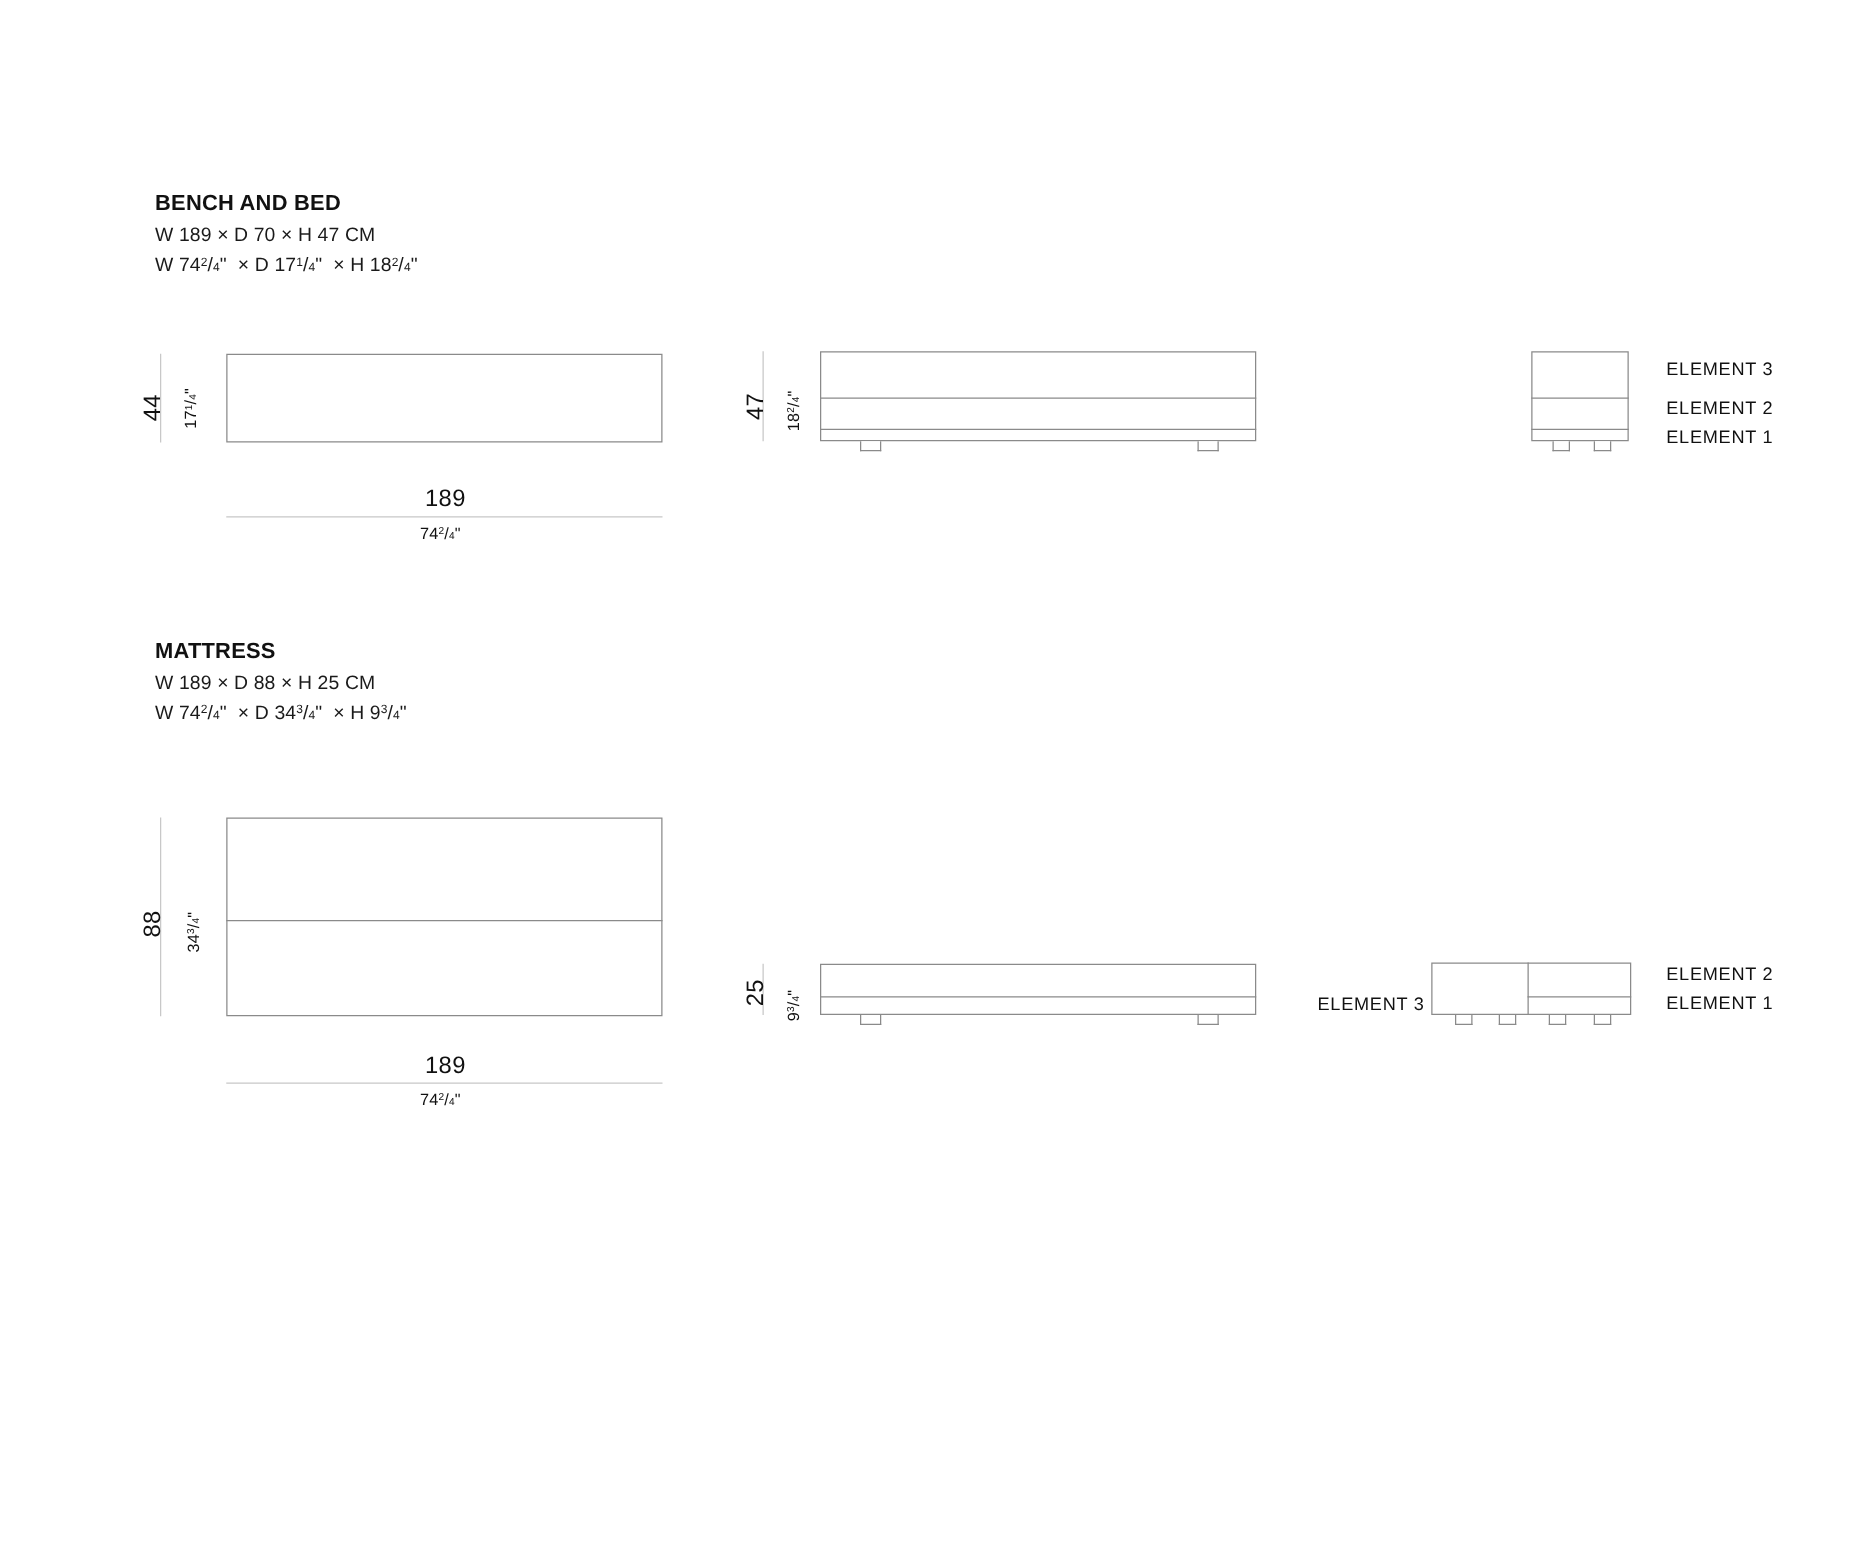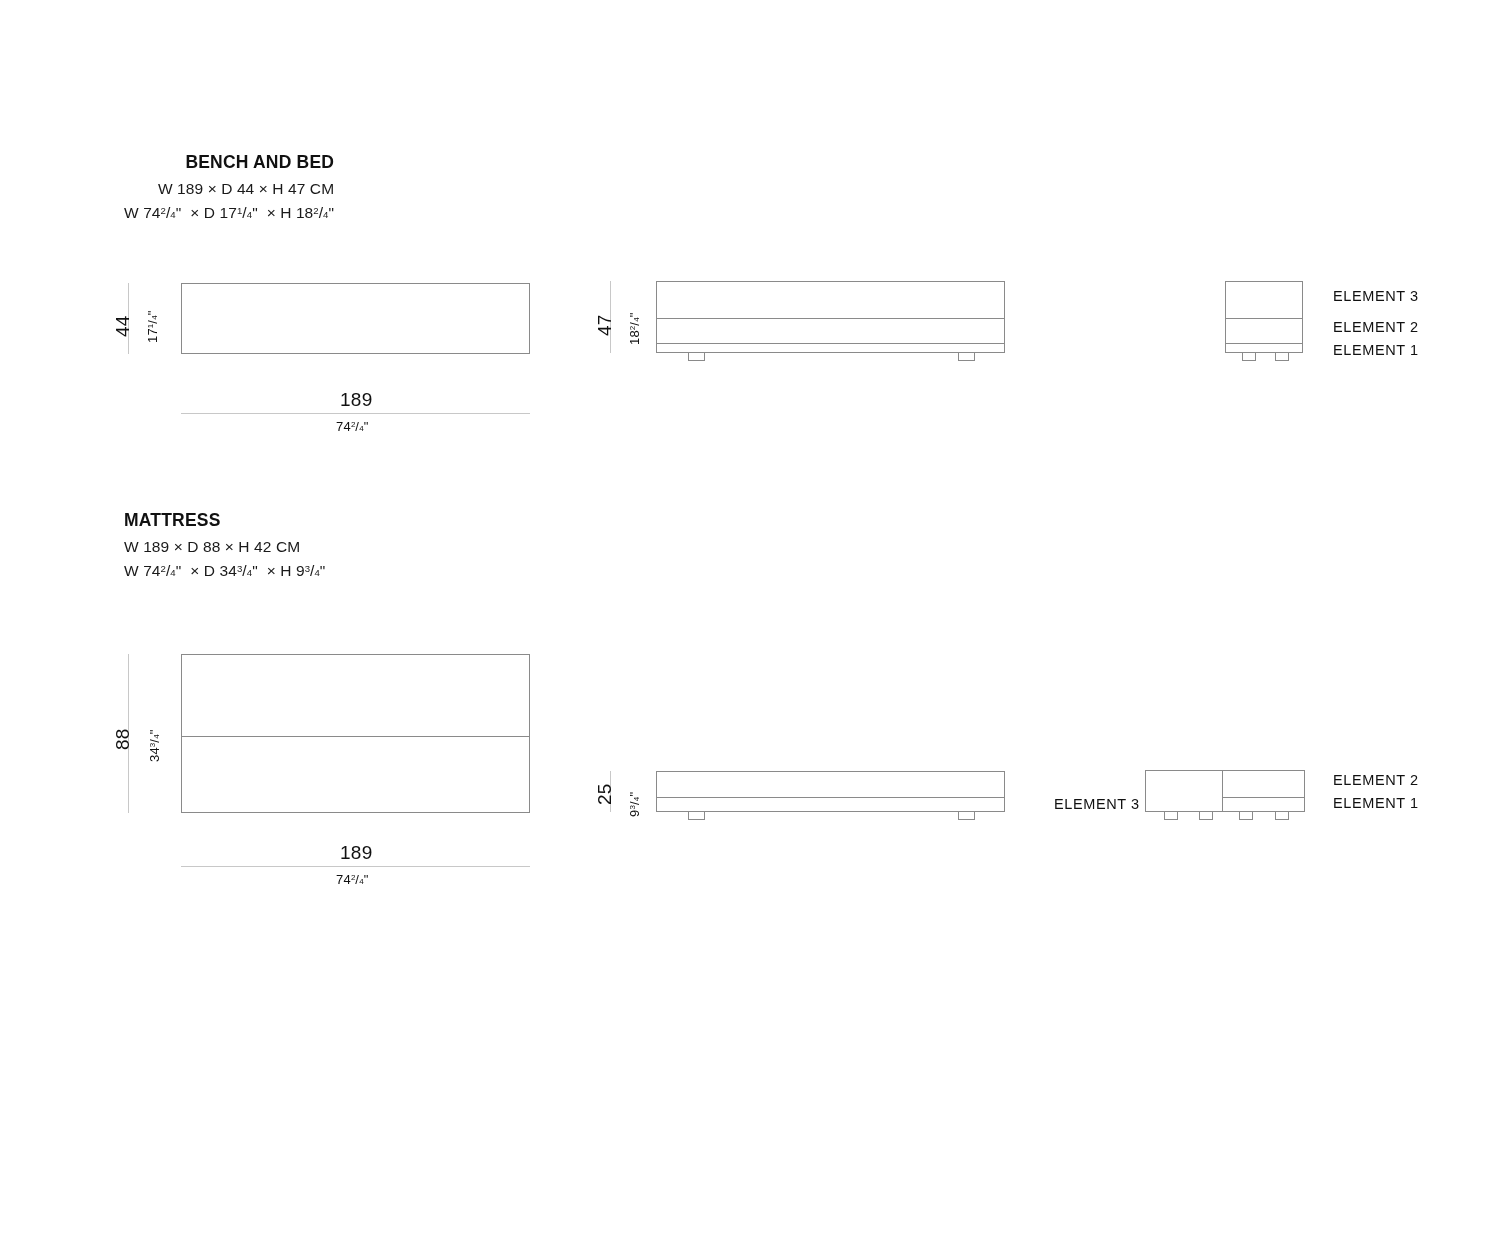--- a/index.html
+++ b/index.html
@@ -113,23 +113,23 @@
     color: #111;
     letter-spacing: 0.6px;
     white-space: nowrap;
   }
 </style>
 </head>
 <body>
 
 <div class="stage">
 
-  <div class="spec-block" style="left:124px; top:152px;text-align:right;">
+  <div class="spec-block" style="left:124px; top:152px;">
     <div class="spec-title">BENCH AND BED</div>
-    <div class="spec-line">W 189 × D 44 × H 47 CM</div>
+    <div class="spec-line">W 189 × D 70 × H 47 CM</div>
     <div class="spec-line">
       <span>W&nbsp;</span><span>74</span><span class="frac">2</span><span class="slash">/</span><span class="frac-den">4</span><span>"</span>
       <span>&nbsp;</span><span>×</span><span>&nbsp;D&nbsp;</span><span>17</span><span class="frac">1</span><span class="slash">/</span><span class="frac-den">4</span><span>"</span>
       <span>&nbsp;</span><span>×</span><span>&nbsp;H&nbsp;</span><span>18</span><span class="frac">2</span><span class="slash">/</span><span class="frac-den">4</span><span>"</span>
     </div>
   </div>
 
   <div class="box" style="left:181px; top:283px; width:349px; height:71px;"></div>
 
   <div class="dimline-v" style="left:128px; top:283px; height:71px;"></div>
@@ -161,21 +161,21 @@
   <div class="hline" style="left:1225px; top:343px; width:78px;"></div>
   <div class="foot" style="left:1242px; top:353px; width:14px; height:8px;"></div>
   <div class="foot" style="left:1275px; top:353px; width:14px; height:8px;"></div>
 
   <div class="elem-label" style="left:1333px; top:288px;">ELEMENT 3</div>
   <div class="elem-label" style="left:1333px; top:319px;">ELEMENT 2</div>
   <div class="elem-label" style="left:1333px; top:342px;">ELEMENT 1</div>
 
   <div class="spec-block" style="left:124px; top:510px;">
     <div class="spec-title">MATTRESS</div>
-    <div class="spec-line">W 189 × D 88 × H 42 CM</div>
+    <div class="spec-line">W 189 × D 88 × H 25 CM</div>
     <div class="spec-line">
       <span>W&nbsp;</span><span>74</span><span class="frac">2</span><span class="slash">/</span><span class="frac-den">4</span><span>"</span>
       <span>&nbsp;</span><span>×</span><span>&nbsp;D&nbsp;</span><span>34</span><span class="frac">3</span><span class="slash">/</span><span class="frac-den">4</span><span>"</span>
       <span>&nbsp;</span><span>×</span><span>&nbsp;H&nbsp;</span><span>9</span><span class="frac">3</span><span class="slash">/</span><span class="frac-den">4</span><span>"</span>
     </div>
   </div>
 
   <div class="box" style="left:181px; top:654px; width:349px; height:159px;"></div>
   <div class="hline" style="left:181px; top:736px; width:349px;"></div>
 

